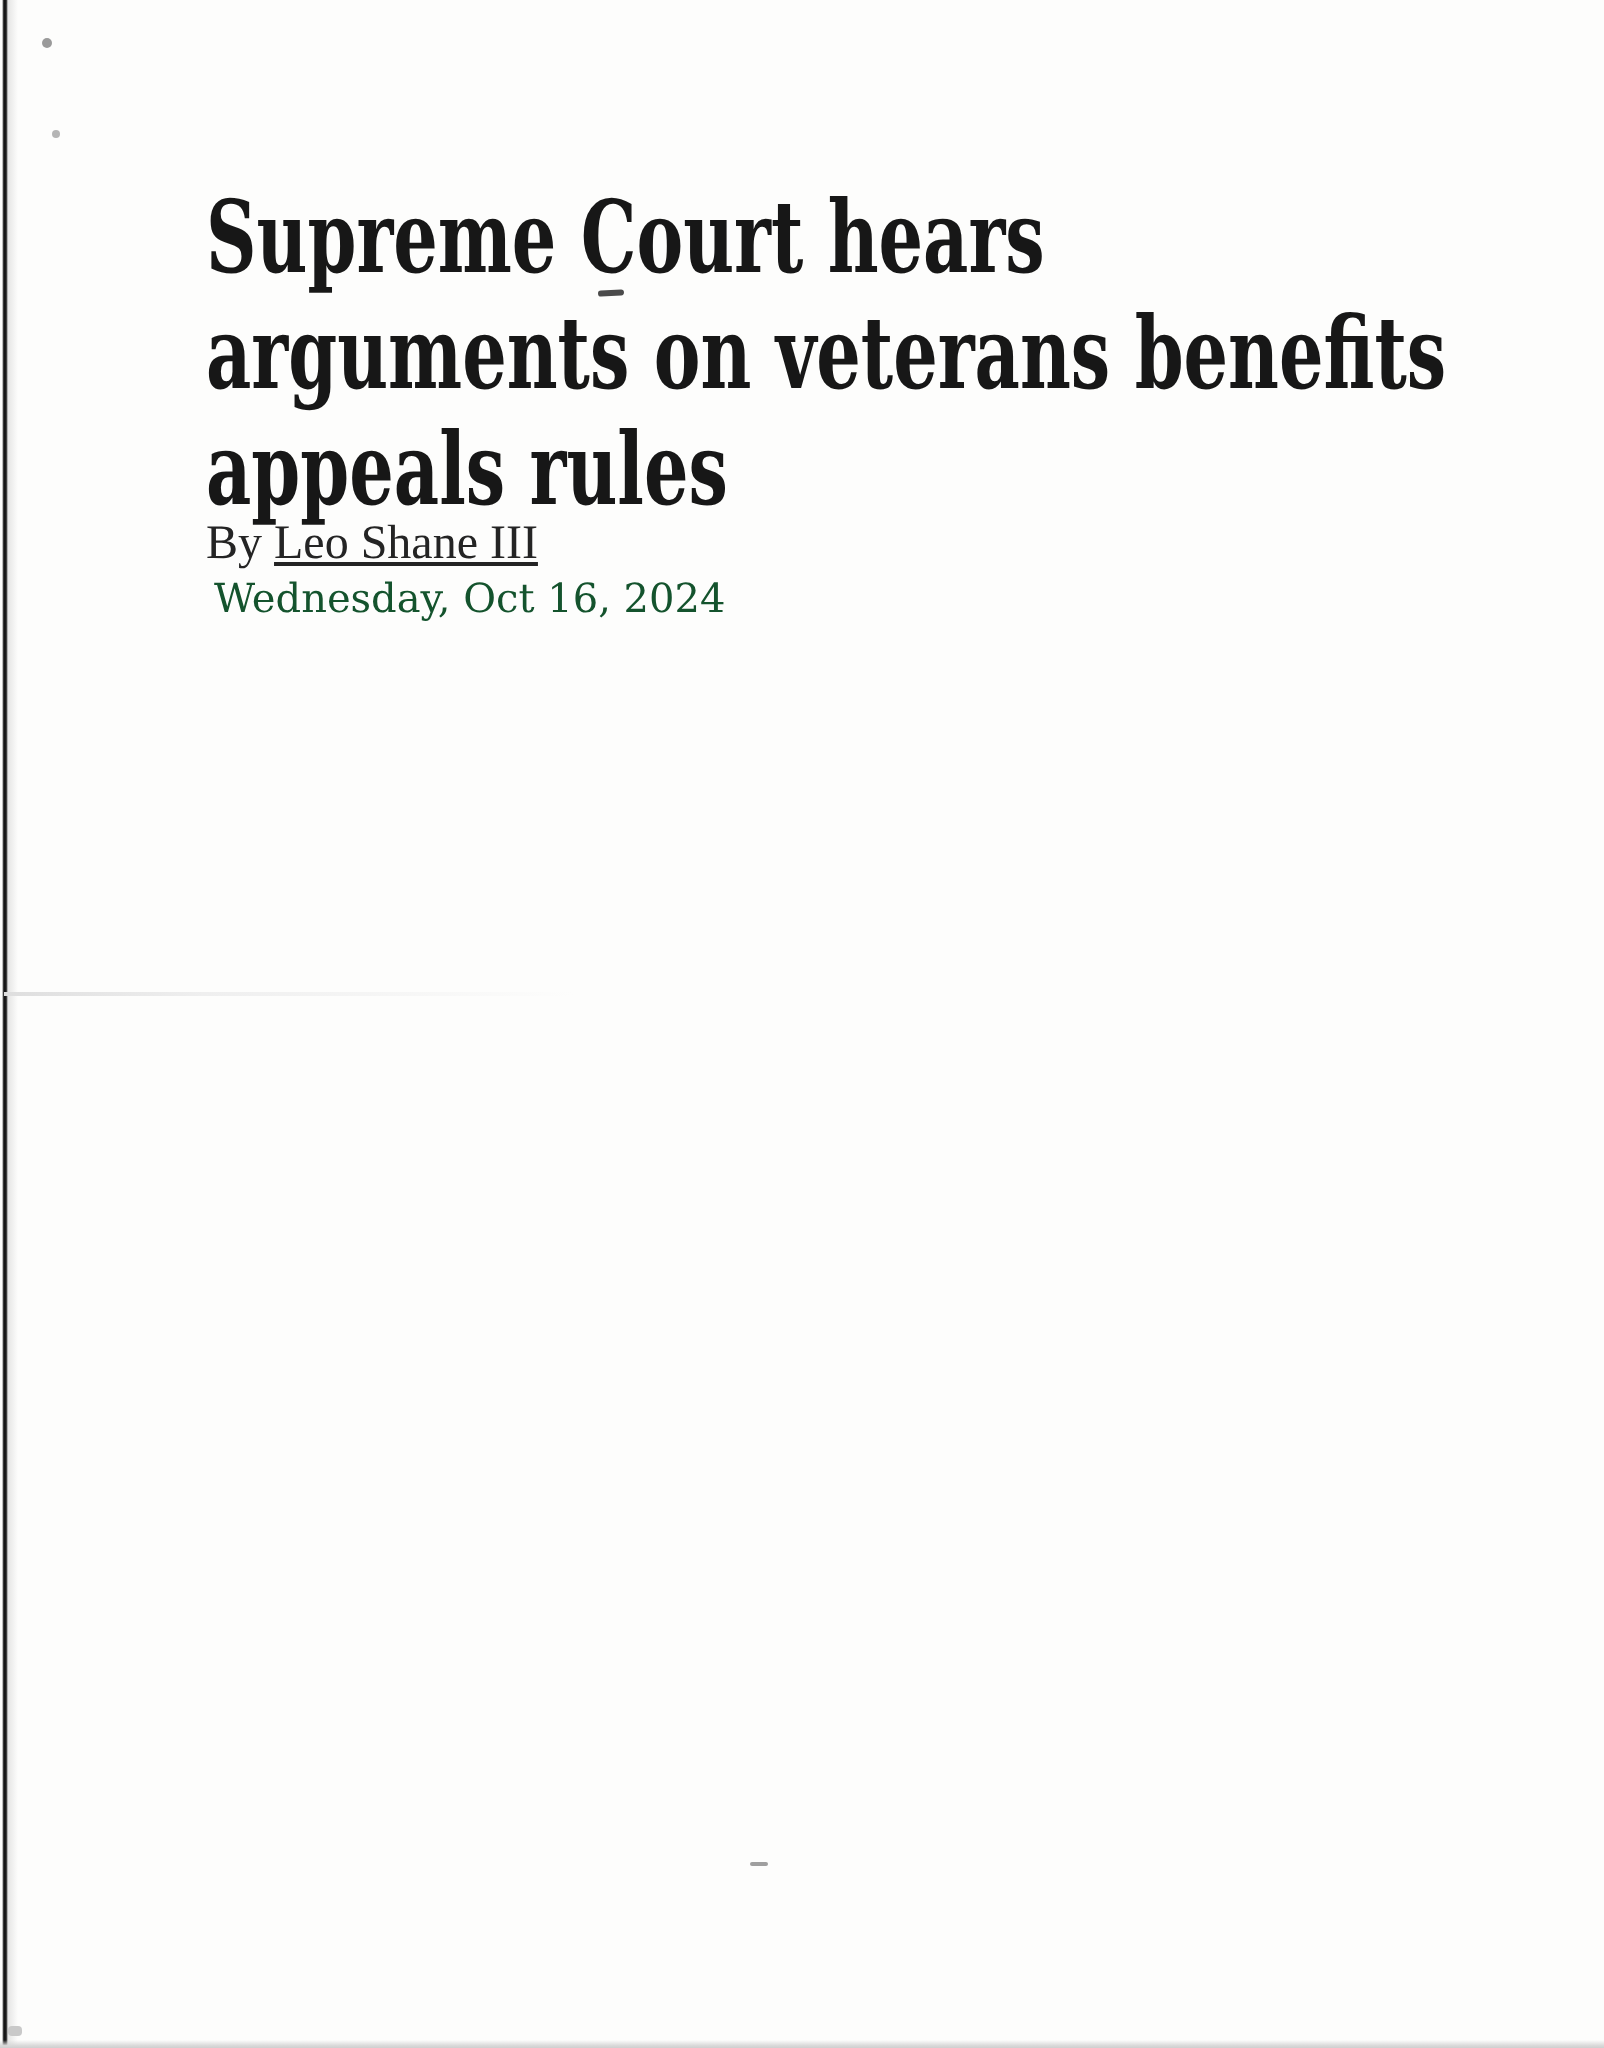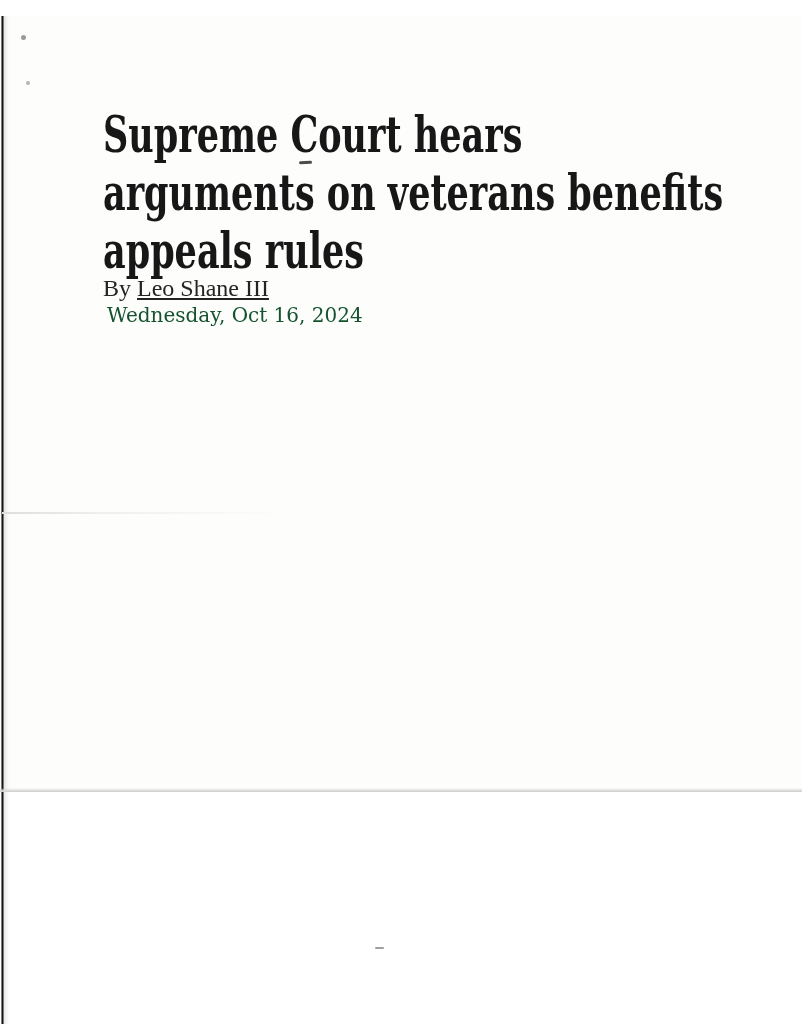--- a/index.html
+++ b/index.html
@@ -4,23 +4,22 @@
 <style>
   * { margin: 0; padding: 0; box-sizing: border-box; }
   html, body {
     width: 802px; height: 1024px;
     background: #ffffff;
     font-family: "DejaVu Serif", serif;
     overflow: hidden;
   }
   .scan-page {
     position: relative;
-    width: 802px; height: 776px;
+    width: 802px; height: 1024px;
     background: #fdfdfc;
-    margin-top: 16px;
   }
   
   .edge-left {
     position: absolute; left: 1px; top: 0;
     width: 3px; height: 1024px;
     background: linear-gradient(to right, #ffffff 0%, #111 30%, #1c1c1c 70%, #e9e9e9 100%);
   }
   .edge-left-soft {
     position: absolute; left: 4px; top: 0;
     width: 5px; height: 1024px;

